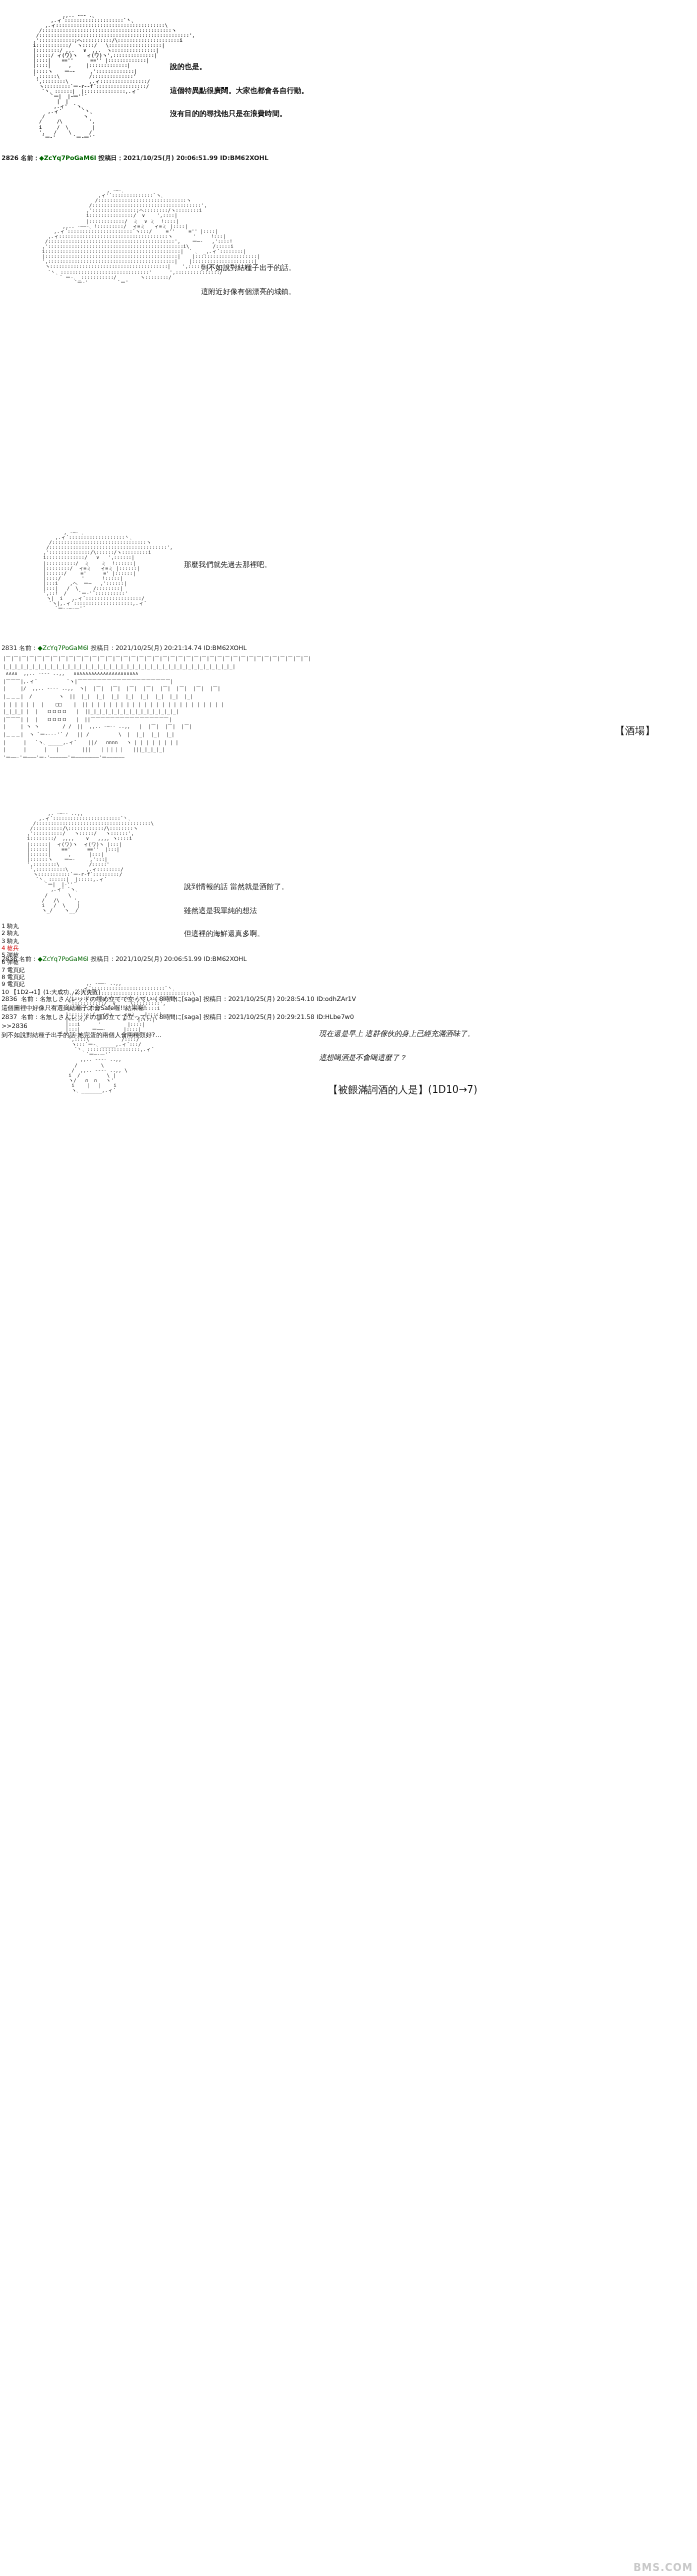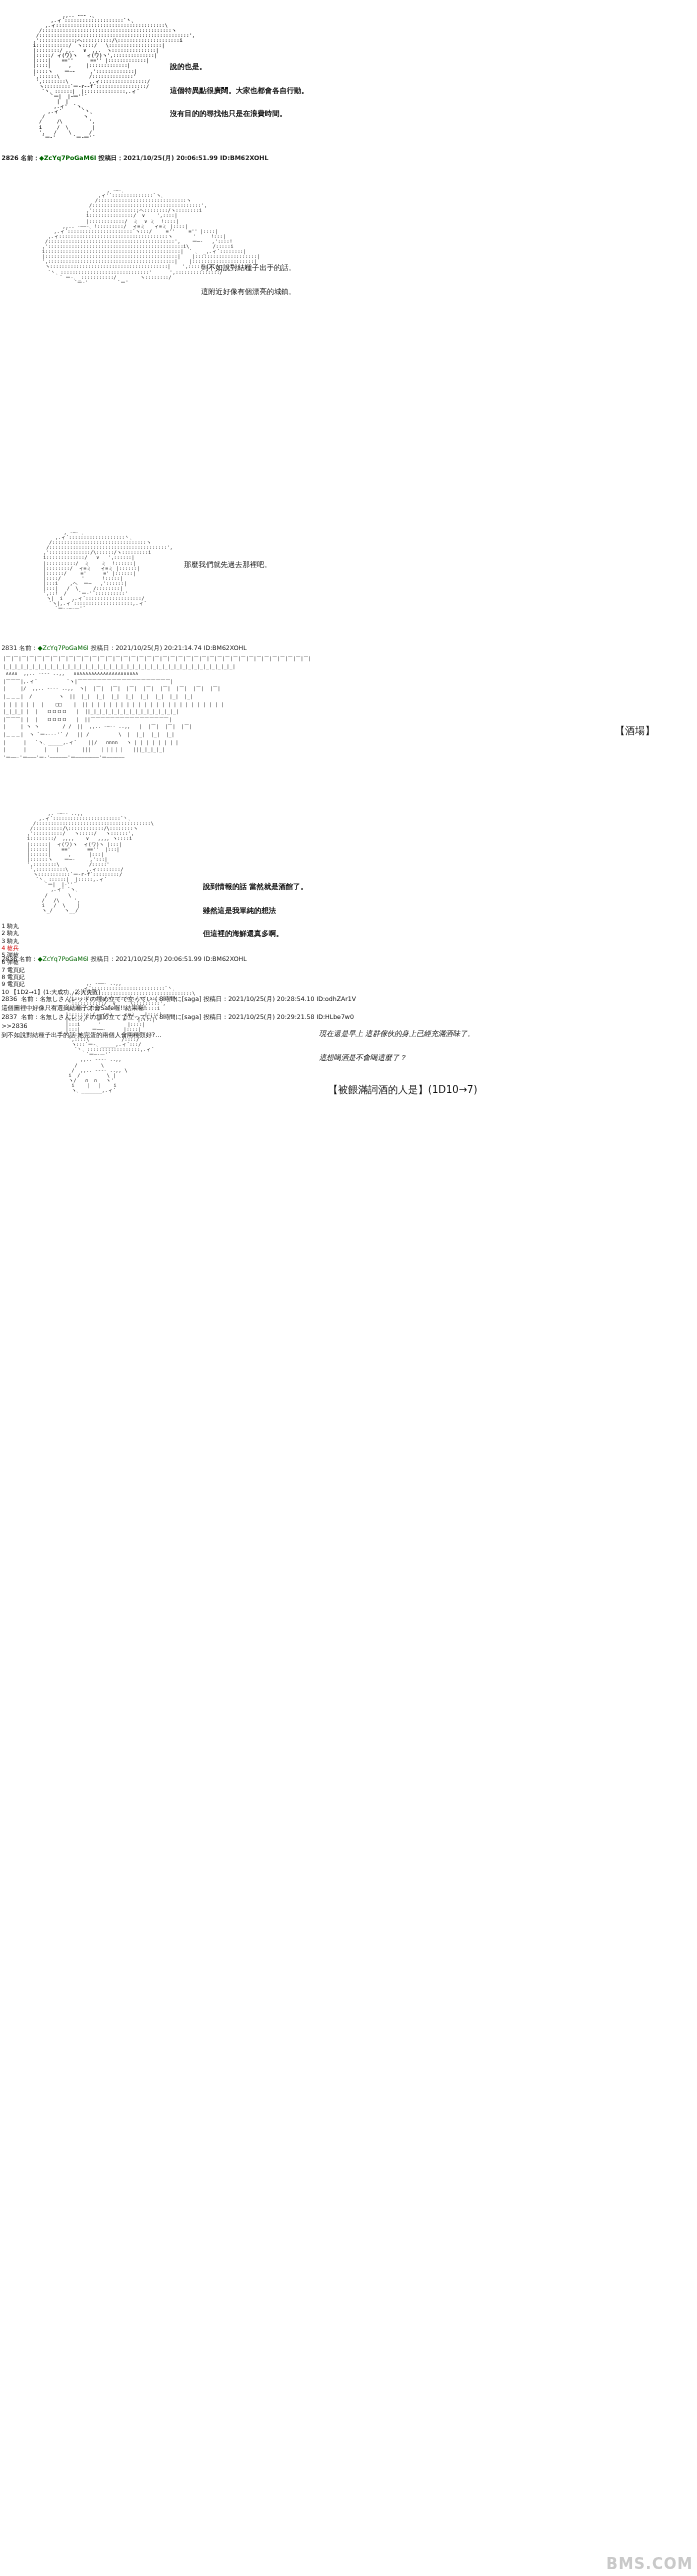--- a/index.html
+++ b/index.html
@@ -68,21 +68,21 @@
     font-size: 6.2px;
     line-height: 9px;
     white-space: pre-wrap;
     color: #111111;
   }
   .watermark {
     position: absolute;
     right: 4.2px;
     bottom: 2.8px;
     font-family: "DejaVu Sans", "Liberation Sans", sans-serif;
-    font-size: 15px;
+    font-size: 10px;
     font-weight: bold;
     color: #c9c9c9;
     letter-spacing: 0.7px;
   }
   
   .abs { position: absolute; }
 </style>
 </head>
 <body>
 
@@ -200,21 +200,21 @@
     ',::::::::\          /:::::'
      ',::::::::::\      ,.ィ::::::::/
       ヽ:::::::::::`ー‐r‐f´:::::::::/
        `丶、::::::|  |:::::,.ィ´
           `ー|  |‐''´
             ,.ィ' `ヽ、
           /       \
          /   /\     ',
          i   /  \    |
          ヽ_/    ヽ__/</div>
-    <div class="abs dialog" style="left:203px; top:698px;font-weight:bold;">說到情報的話 當然就是酒館了。
+    <div class="abs dialog" style="left:184px; top:698px;">說到情報的話 當然就是酒館了。
 
 雖然這是我單純的想法
 
 但這裡的海鮮還真多啊。</div>
     <div class="abs meta" style="left:1.4px; top:772px;"><span>2836</span> <span>名前：</span><span class="name">◆ZcYq7PoGaM6I</span> <span>投稿日：2021/10/25(月) 20:06:51.99 ID:BM62XOHL</span></div>
   </div>
 
   <div class="post">
     <div class="abs aa-block" style="left:42px; top:798px;">               ,. -――- ..,,
             ,.ィ´:::::::::::::::::::::::::`丶、

